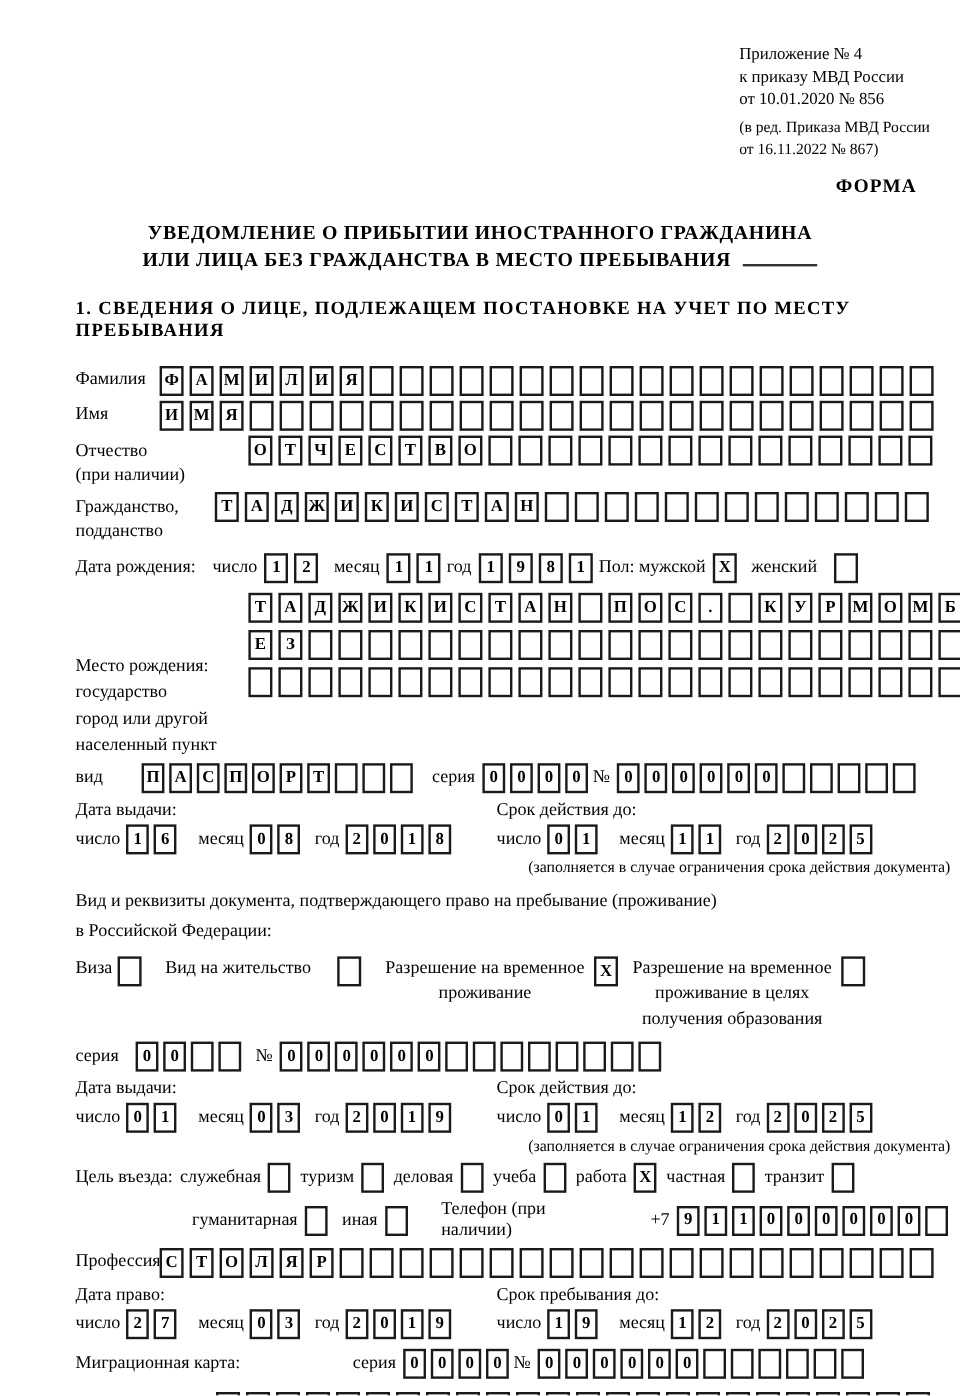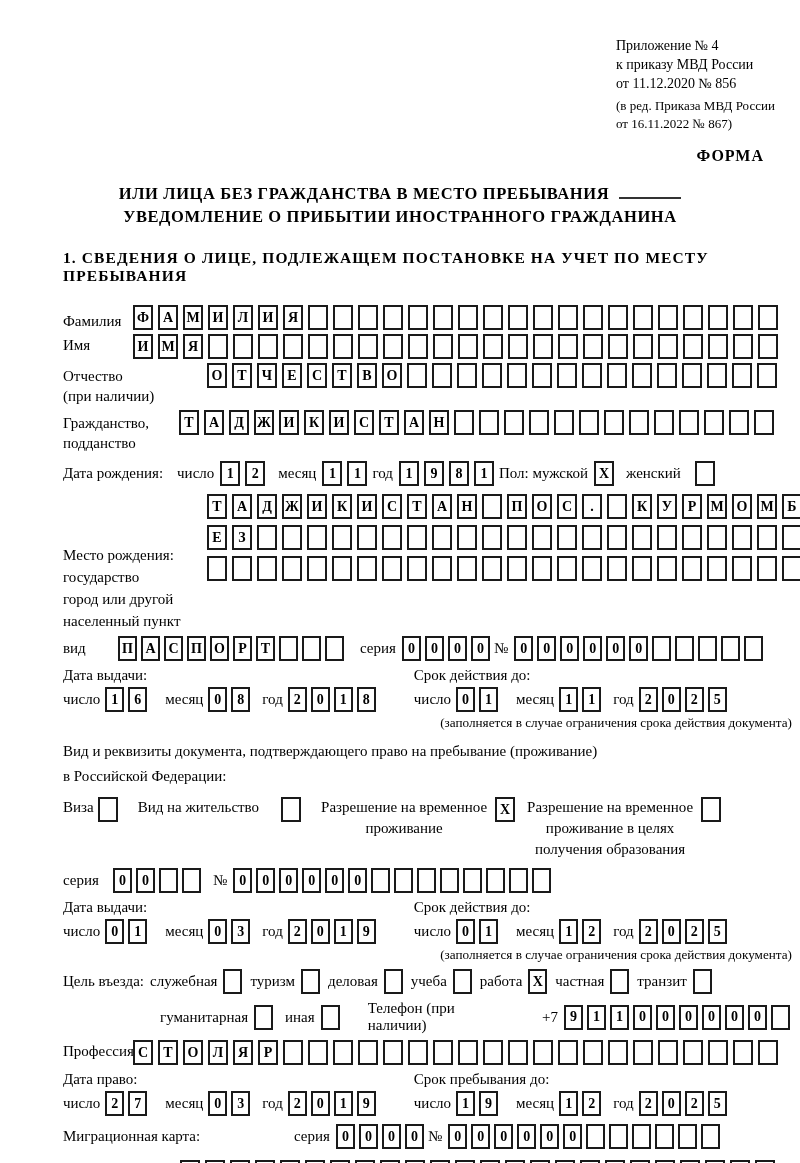--- a/index.html
+++ b/index.html
@@ -25,21 +25,21 @@
   .cells { display:flex; flex-wrap:nowrap; }
   .cell {
     flex:none; width:20px; height:25px; margin-right:5px;
     border:2px solid #1a1a1a; background:#fff;
     display:flex; align-items:center; justify-content:center;
     font-size:14px; font-weight:bold;
   }
   .tight .cell { width:19px; margin-right:4px; }
   .box .cell { margin-right:0; }
   .w70 { width:70px; } .w116 { width:116px; } .w144 { width:144px; } .w55 { width:55px; } .w50 { width:50px; }
-  .mt4 { margin-top:4px; } .mt6 { margin-top:6px; } .mt8 { margin-top:8px; } .mt20 { margin-top:20px;align-items:flex-end; }
+  .mt4 { margin-top:4px; } .mt6 { margin-top:6px; } .mt8 { margin-top:8px; } .mt20 { margin-top:20px; }
   .stack > .cells { margin-bottom:6px; }
   .inline { display:flex; align-items:center; }
   .word { margin:0 6px 0 0; }
   .gap12 { margin-left:12px; } .gap20 { margin-left:20px; } .gap8 { margin-left:8px; }
   .center-head { text-align:center; font-weight:bold; margin-top:6px; }
   
   .dates { display:flex; margin-top:6px; }
   .dcol { }
   .dcol + .dcol { margin-left:34px; }
   .dhead { text-align:left; margin-bottom:3px; }
@@ -55,32 +55,32 @@
   .purpose-line { display:flex; align-items:center; flex-wrap:nowrap; }
 </style>
 </head>
 <body>
 
 <div class="page">
 
   <div class="apx">
     <div>Приложение № 4</div>
     <div>к приказу МВД России</div>
-    <div>от 11.12.2020 № 856</div>
+    <div>от 10.01.2020 № 856</div>
     <div class="note">
       <div>(в ред. Приказа МВД России</div>
       <div>от 16.11.2022 № 867)</div>
     </div>
   </div>
 
   <div class="forma">ФОРМА</div>
 
   <div class="title">
+    <div>УВЕДОМЛЕНИЕ О ПРИБЫТИИ ИНОСТРАННОГО ГРАЖДАНИНА</div>
     <div><span>ИЛИ ЛИЦА БЕЗ ГРАЖДАНСТВА В МЕСТО ПРЕБЫВАНИЯ</span><span class="blank-line"></span></div>
-    <div>УВЕДОМЛЕНИЕ О ПРИБЫТИИ ИНОСТРАННОГО ГРАЖДАНИНА</div>
   </div>
 
   <div class="sec1">1. СВЕДЕНИЯ О ЛИЦЕ, ПОДЛЕЖАЩЕМ ПОСТАНОВКЕ НА УЧЕТ ПО МЕСТУ ПРЕБЫВАНИЯ</div>
 
   <div class="form">
 
     <div class="frow mt20">
       <span class="lbl w70">Фамилия</span>
       <span class="cells">
           <span class="cell">Ф</span>

